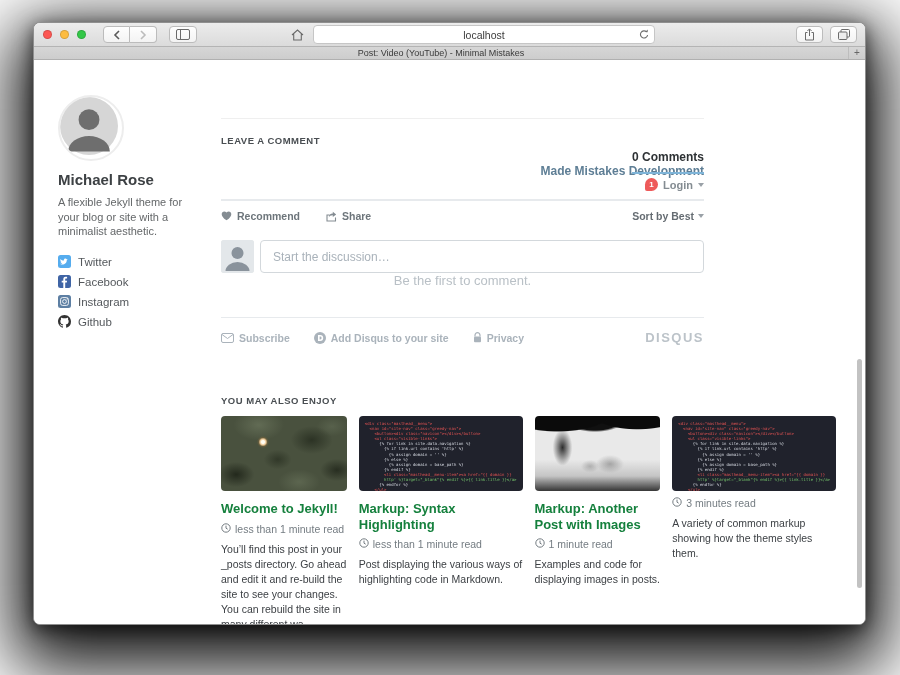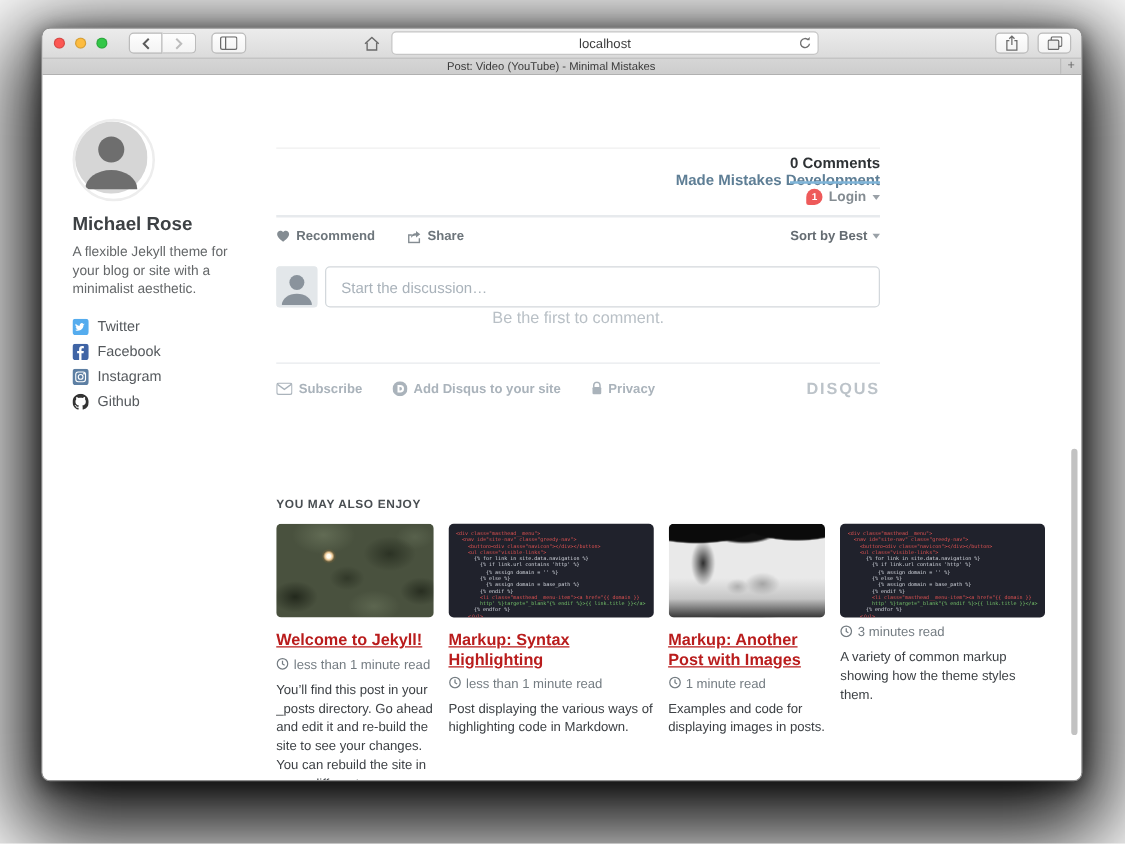--- a/index.html
+++ b/index.html
@@ -67,24 +67,24 @@
   .dq-input{flex:1;height:33px;border:1px solid #d3d8dc;border-radius:4px;box-sizing:border-box;
             font-size:12px;color:#424a51;padding:0 12px;outline:none;background:#fff;
             font-family:"Liberation Sans","DejaVu Sans",sans-serif;}
   .dq-input::placeholder{color:#a9b2ba;opacity:1;}
   .dq-empty{text-align:center;font-size:13px;color:#b9c0c6;}
   .dq-divider{margin-top:29px;border-top:1px solid #e7eaed;}
   .dq-footer{display:flex;align-items:center;gap:24px;padding-top:12px;color:#aab3bb;}
   .dq-flink{display:flex;align-items:center;gap:5px;font-size:10.5px;font-weight:bold;color:#aab3bb;}
   .dq-logo{margin-left:auto;font-size:13px;font-weight:bold;letter-spacing:1.5px;color:#bcc3c9;}
   
-  .related{margin-top:80px;width:615px;}
+  .related{margin-top:50px;width:615px;}
   .cards{display:grid;grid-template-columns:repeat(4,1fr);gap:12px;margin-top:10px;}
   .card-img{height:75px;border-radius:4px;overflow:hidden;position:relative;}
-  .card h3{margin:10px 0 0;font-size:13px;line-height:15.5px;font-weight:bold;color:#b91c1c;text-decoration:underline;}
+  .card h3{margin:10px 0 0;font-size:13px;line-height:15.5px;font-weight:bold;color:#15803d;}
   .meta{display:flex;align-items:flex-start;gap:4px;margin-top:6px;font-size:10.5px;color:#747c82;}
   .excerpt{margin:7px 0 0;font-size:10.5px;line-height:15px;color:#3d4145;}
   .img-moss{background-color:#49513e;background-image:
     radial-gradient(circle 5px at 42px 26px,#fffdf2 0 1.5px,#ecc794 3px,rgba(120,100,60,.55) 4.5px,transparent 6px),
     radial-gradient(ellipse 26px 18px at 12% 78%,rgba(22,27,17,.75),transparent 70%),
     radial-gradient(ellipse 30px 20px at 72% 32%,rgba(24,30,19,.6),transparent 70%),
     radial-gradient(ellipse 24px 16px at 92% 72%,rgba(22,27,17,.65),transparent 70%),
     radial-gradient(ellipse 20px 14px at 45% 58%,rgba(26,32,20,.5),transparent 70%),
     radial-gradient(ellipse 36px 22px at 30% 12%,rgba(122,133,106,.5),transparent 70%),
     radial-gradient(ellipse 30px 18px at 62% 88%,rgba(116,127,101,.45),transparent 70%),
@@ -217,20 +217,21 @@
                   <path fill="#333" d="M8 0C3.58 0 0 3.58 0 8c0 3.54 2.29 6.53 5.47 7.59.4.07.55-.17.55-.38 0-.19-.01-.82-.01-1.49-2.01.37-2.53-.49-2.69-.94-.09-.23-.48-.94-.82-1.13-.28-.15-.68-.52-.01-.53.63-.01 1.08.58 1.23.82.72 1.21 1.87.87 2.33.66.07-.52.28-.87.51-1.07-1.78-.2-3.64-.89-3.64-3.95 0-.87.31-1.59.82-2.15-.08-.2-.36-1.02.08-2.12 0 0 .67-.21 2.2.82.64-.18 1.32-.27 2-.27s1.36.09 2 .27c1.53-1.04 2.2-.82 2.2-.82.44 1.1.16 1.92.08 2.12.51.56.82 1.27.82 2.15 0 3.07-1.87 3.75-3.65 3.95.29.25.54.73.54 1.48 0 1.07-.01 1.93-.01 2.2 0 .21.15.46.55.38A8.01 8.01 0 0 0 16 8c0-4.42-3.58-8-8-8z"></path>
                 </svg>
             </span>
             <span>Github</span>
           </li>
         </ul>
       </aside>
 
       <main class="main">
         <div class="top-divider"></div>
+        <h2 class="sec-h">LEAVE A COMMENT</h2>
 
         <section class="dq">
           <div class="dq-tabs">
             <span class="dq-count">0 Comments</span>
             <span class="dq-community">Made Mistakes Development</span>
             <span class="dq-login">
               <span class="badge">1</span>
               <span>Login</span>
               <span class="caret"></span>
             </span>

